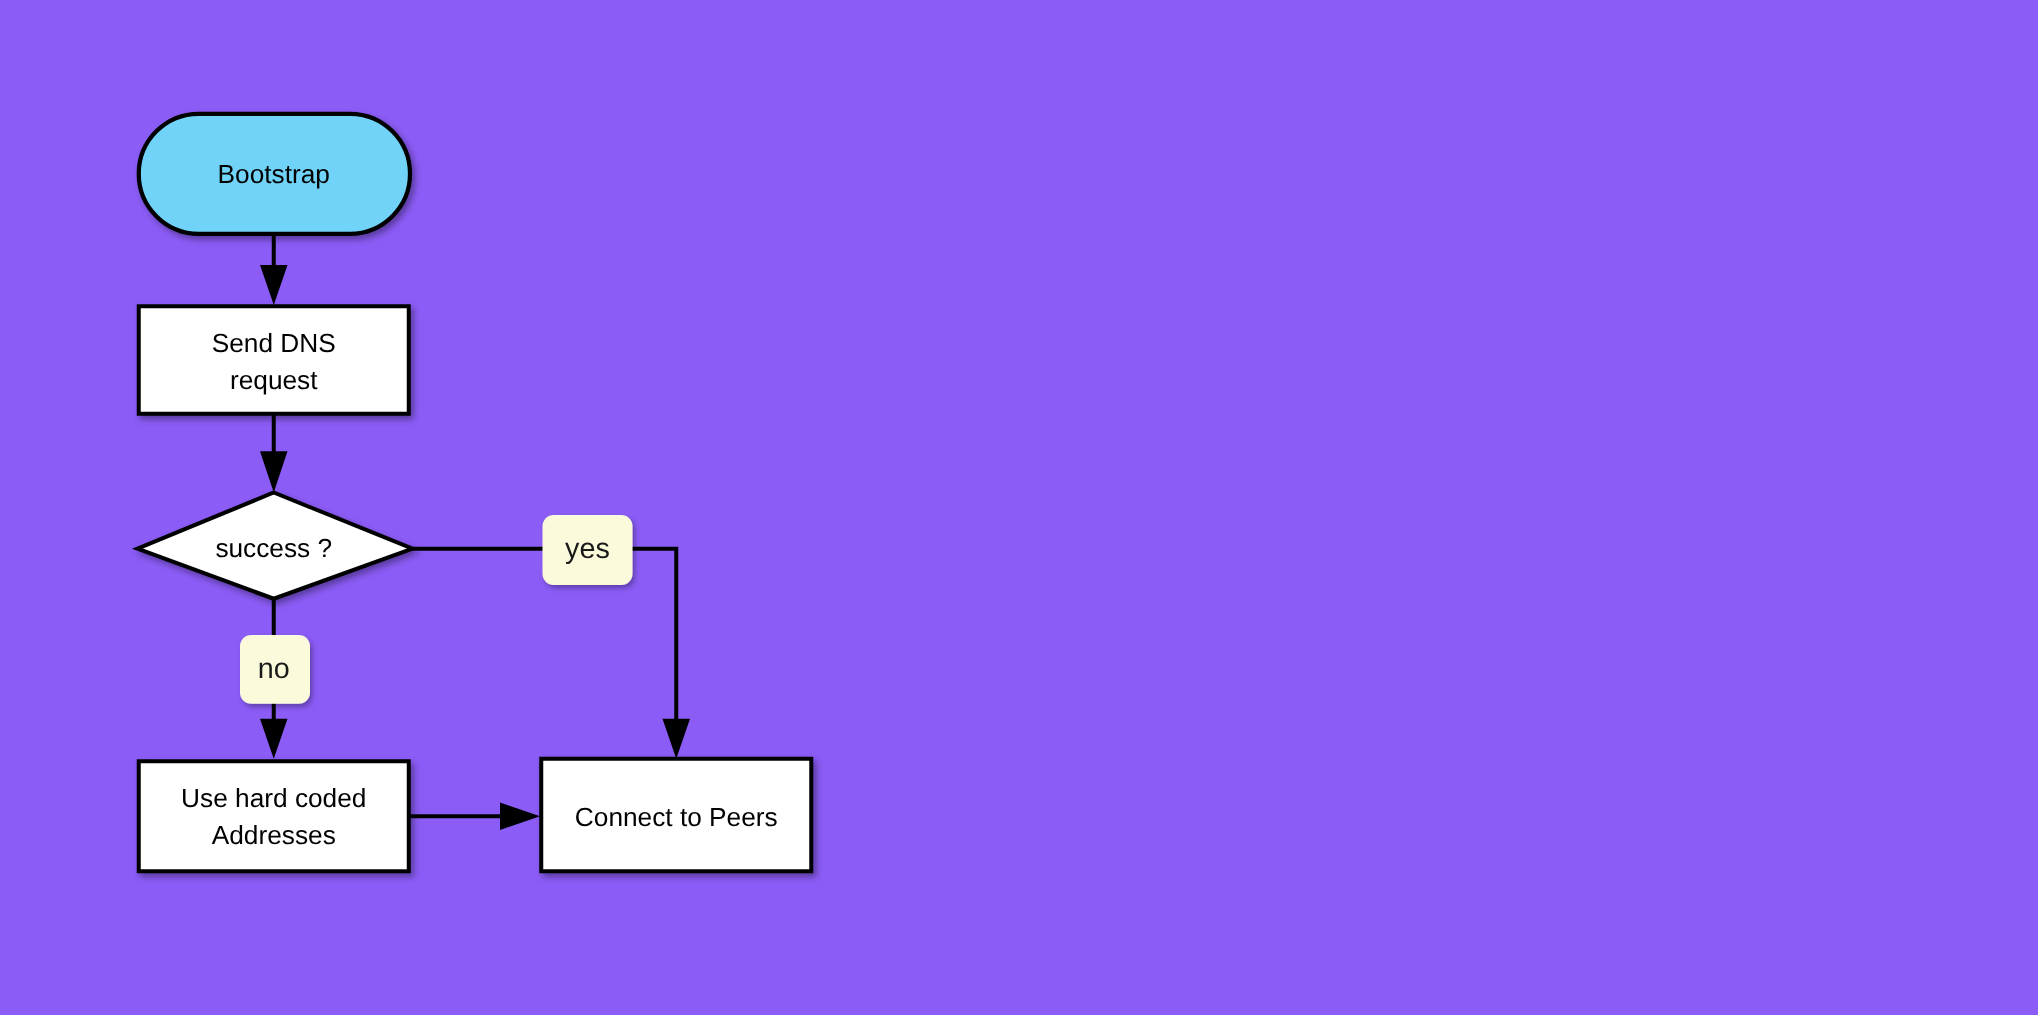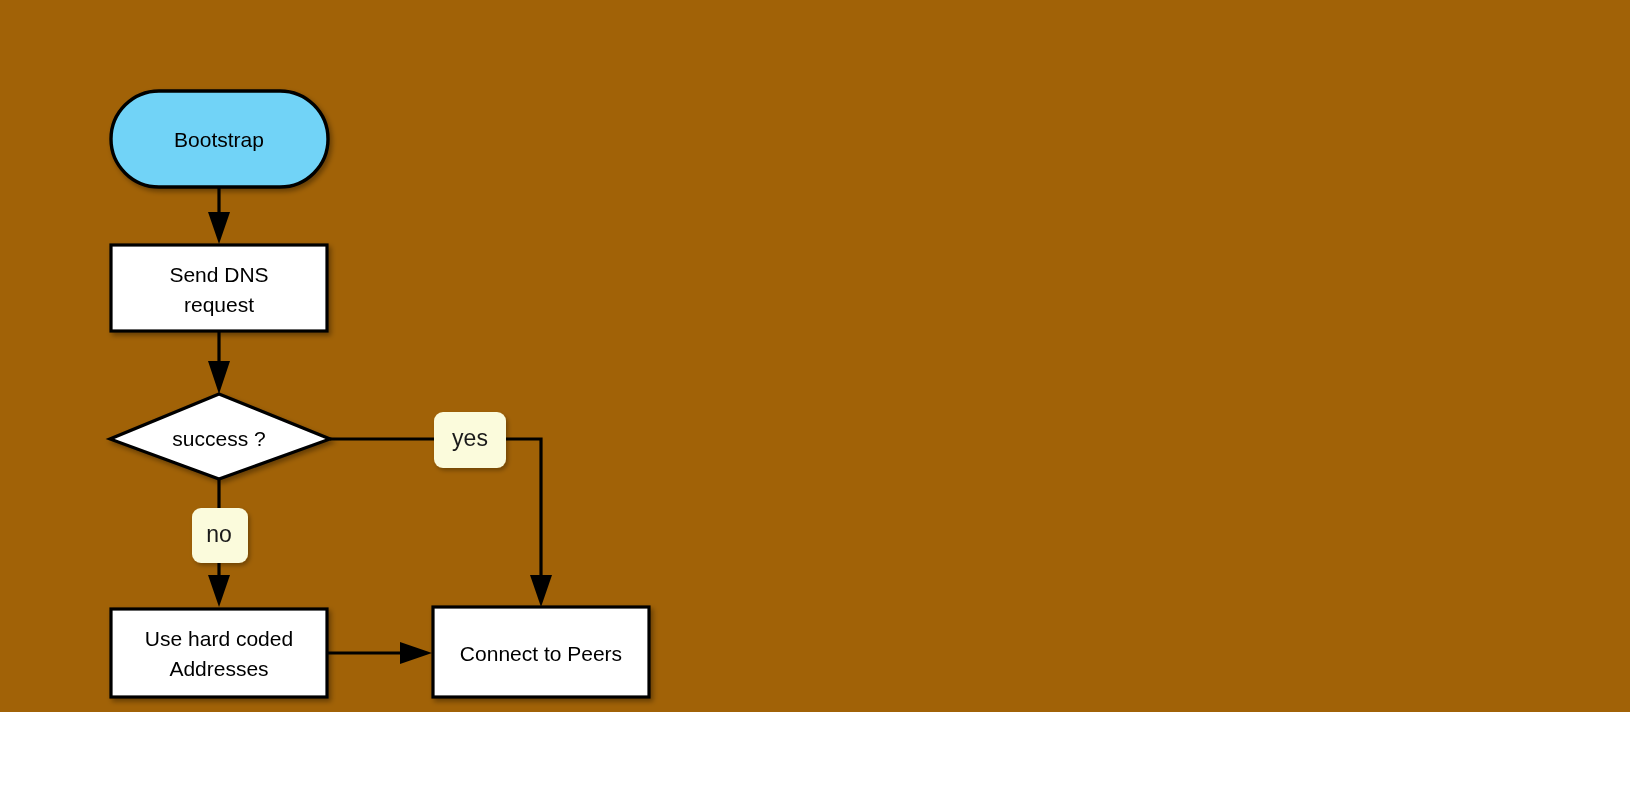--- a/index.html
+++ b/index.html
@@ -9,22 +9,22 @@
   }
   body {
     width: 1630px;
     height: 812px;
     font-family: "Liberation Sans", sans-serif;
     overflow: hidden;
   }
   #diagram-root {
     position: relative;
     width: 1630px;
-    height: 712px;
-    background: #a16207;
+    height: 812px;
+    background: #8b5cf6;
   }
   svg#flowchart {
     position: absolute;
     top: 0;
     left: 0;
     width: 1630px;
     height: 812px;
     display: block;
   }
   .node-shape {

